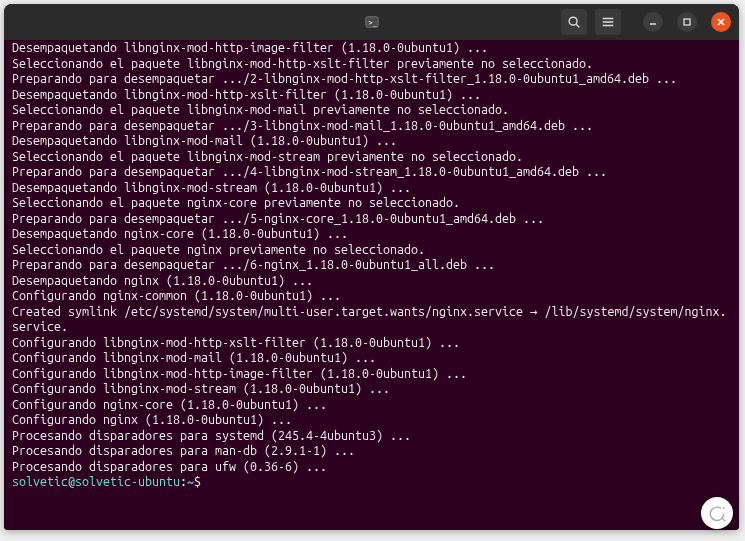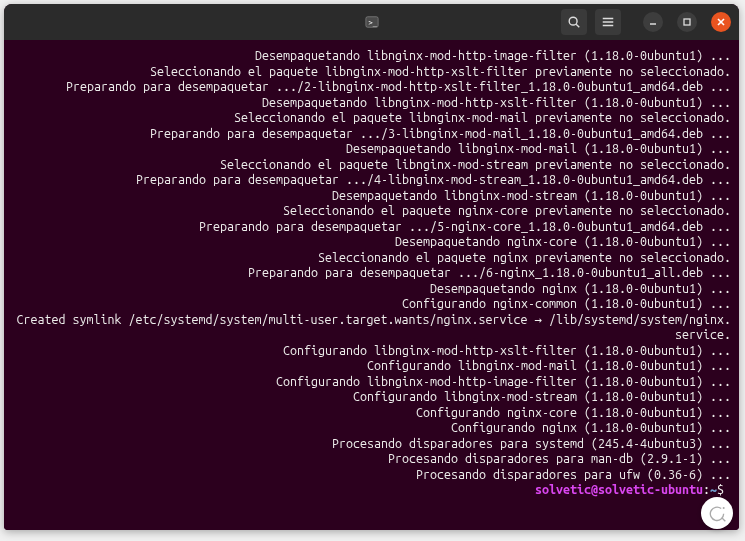--- a/index.html
+++ b/index.html
@@ -54,27 +54,26 @@
     font-size: 10px;
   }
   .win-btn.min, .win-btn.max { background: #3d3d3d; }
   .win-btn.close { background: #e95420; color: #fff; }
   .terminal-body {
     background: #2c001e;
     color: #eeeeec;
     font-family: "Ubuntu Mono", "DejaVu Sans Mono", Menlo, Consolas, monospace;
     font-size: 12.5px;
     line-height: 15.5px;
-    padding: 8px 8px 10px 8px;
+    padding: 0 8px 10px 8px;
     white-space: pre-wrap;
     word-break: break-all;
     min-height: 490px;
-    text-align: right;
   }
-  .prompt-user { color: #d946ef; font-weight: bold; }
+  .prompt-user { color: #5eead4; font-weight: normal; }
   .prompt-path { color: #729fcf; font-weight: bold; }
   .float-icon {
     position: absolute;
     right: 12px;
     bottom: 12px;
     width: 32px; height: 32px;
     border-radius: 50%;
     background: #fff;
     box-shadow: 0 1px 4px rgba(0,0,0,0.25);
     display: flex; align-items: center; justify-content: center;

